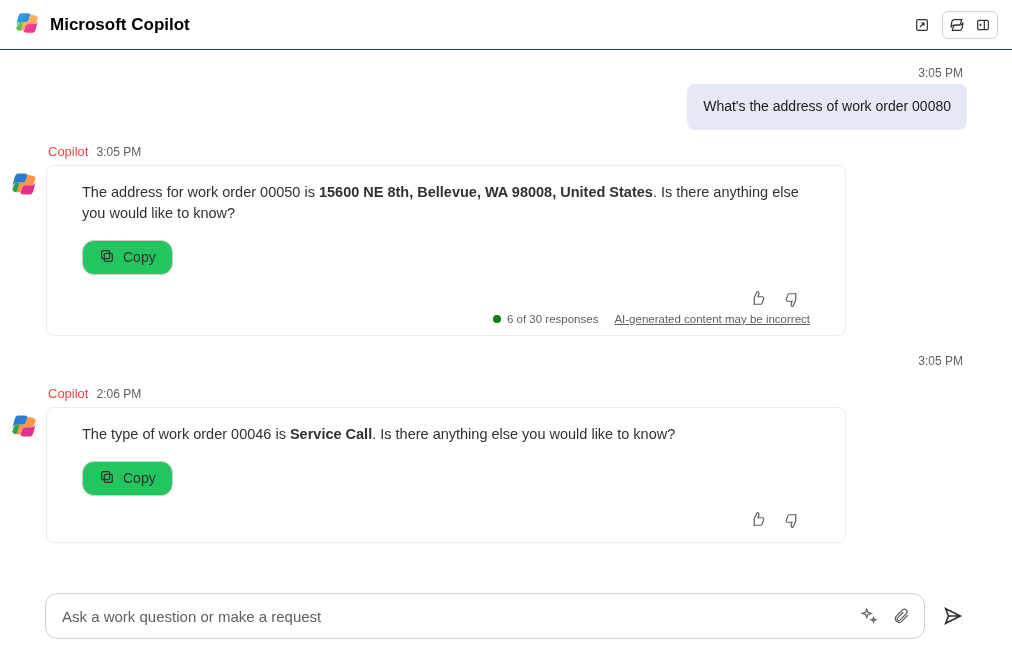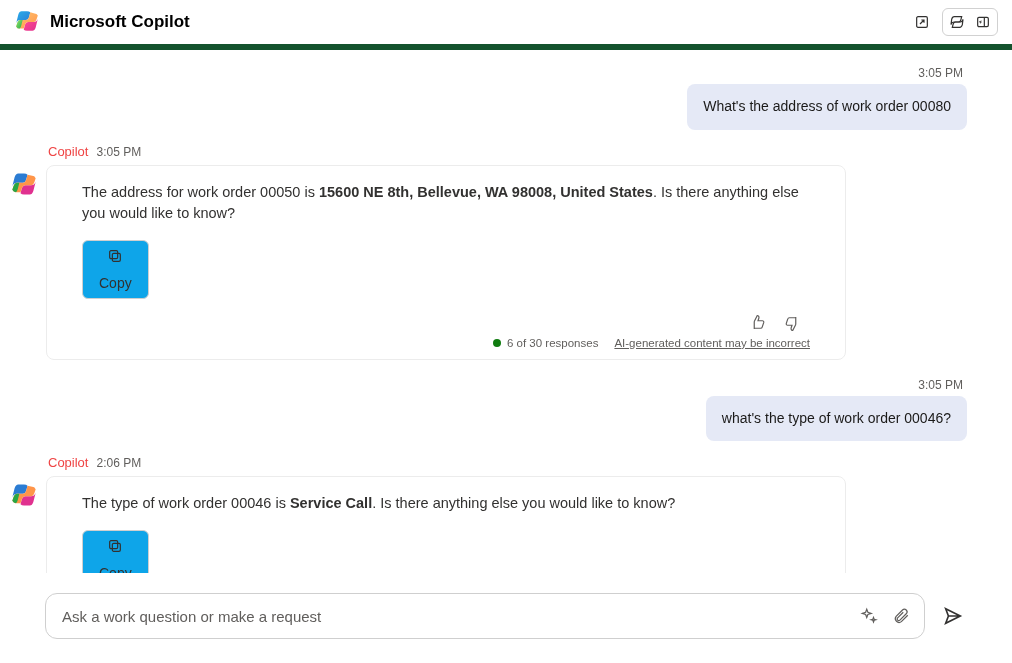--- a/index.html
+++ b/index.html
@@ -15,21 +15,21 @@
       flex-direction: column;
       overflow: hidden;
     }
 
     
     .header {
       height: 50px;
       display: flex;
       align-items: center;
       padding: 0 14px;
-      border-bottom: 6px solid #14532d;
+      border-bottom: 1px solid #14532d;
       justify-content: space-between;
     }
     .brand {
       display: flex;
       align-items: center;
       gap: 10px;
     }
     .brand-name {
       font-weight: 700;
       font-size: 17px;
@@ -88,27 +88,26 @@
     }
     .bot-text { font-size: 14.5px; line-height: 1.45; color: #323130; }
     .bot-text b { font-weight: 700; }
 
     .copy-btn {
       margin-top: 16px;
       display: inline-flex;
       align-items: center;
       gap: 8px;
       border: 1px solid #cfcfcf;
-      background: #0ea5e9;
-      border-radius: 6px;
+      background: #22c55e;
+      border-radius: 12px;
       padding: 7px 16px;
       font-size: 14px;
       color: #323130;
       cursor: pointer;
-      flex-direction: column;
     }
     .copy-btn svg { width: 16px; height: 16px; }
 
     .card-footer {
       display: flex;
       align-items: center;
       justify-content: flex-end;
       gap: 16px;
       margin-top: 2px;
     }
@@ -284,21 +283,20 @@
             <span>6 of 30 responses</span>
           </div>
           <span class="disclaimer">AI-generated content may be incorrect</span>
         </div>
       </div>
     </div>
   </div>
 
   <div class="user-row">
     <div class="user-ts">3:05 PM</div>
-    <div class="user-bubble">what's the type of work order 00046?</div>
   </div>
 
   <div class="bot-row">
     <div class="bot-avatar">
       <svg width="28" height="28" viewBox="0 0 48 48">
         <path d="M14 6 Q10 6 8 12 L4 28 Q6 22 12 22 L22 22 Q26 22 28 16 L30 8 Q28 6 24 6 Z" fill="#2B7CD3"></path>
         <path d="M34 42 Q38 42 40 36 L44 20 Q42 26 36 26 L26 26 Q22 26 20 32 L18 40 Q20 42 24 42 Z" fill="#E0318F"></path>
         <path d="M30 8 L28 16 Q26 22 22 22 L12 22 Q8 22 6 28 L4 34 Q6 38 10 38 L18 38 L20 32 Q22 26 26 26 L36 26 Q40 26 42 20 L44 14 Q42 10 38 10 Z" fill="#FF8F3F" opacity=".95"></path>
         <path d="M10 38 Q6 38 4 34 L6 28 Q8 22 12 22 L16 22 L14 30 Q12 38 10 38 Z" fill="#28A745"></path>
       </svg>

